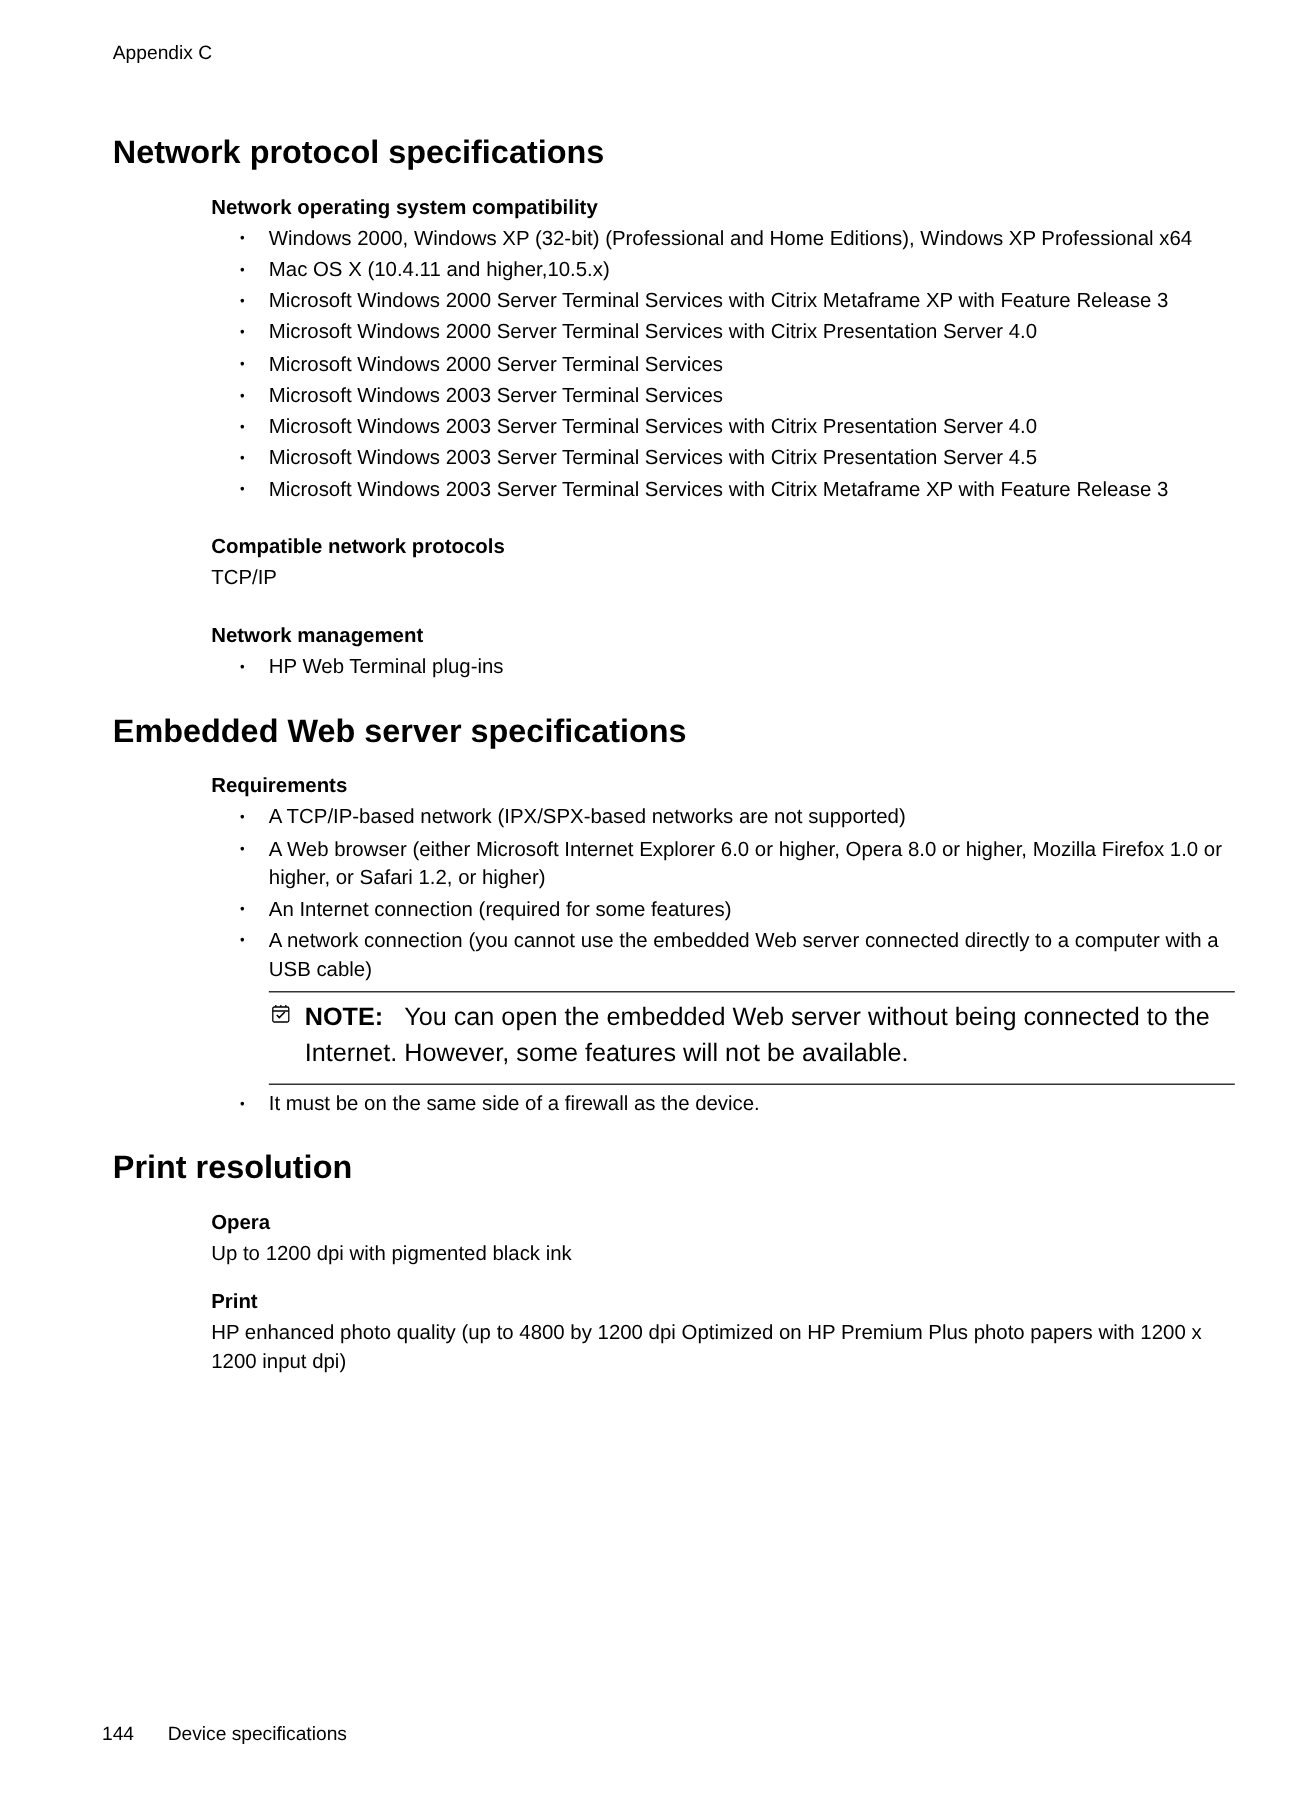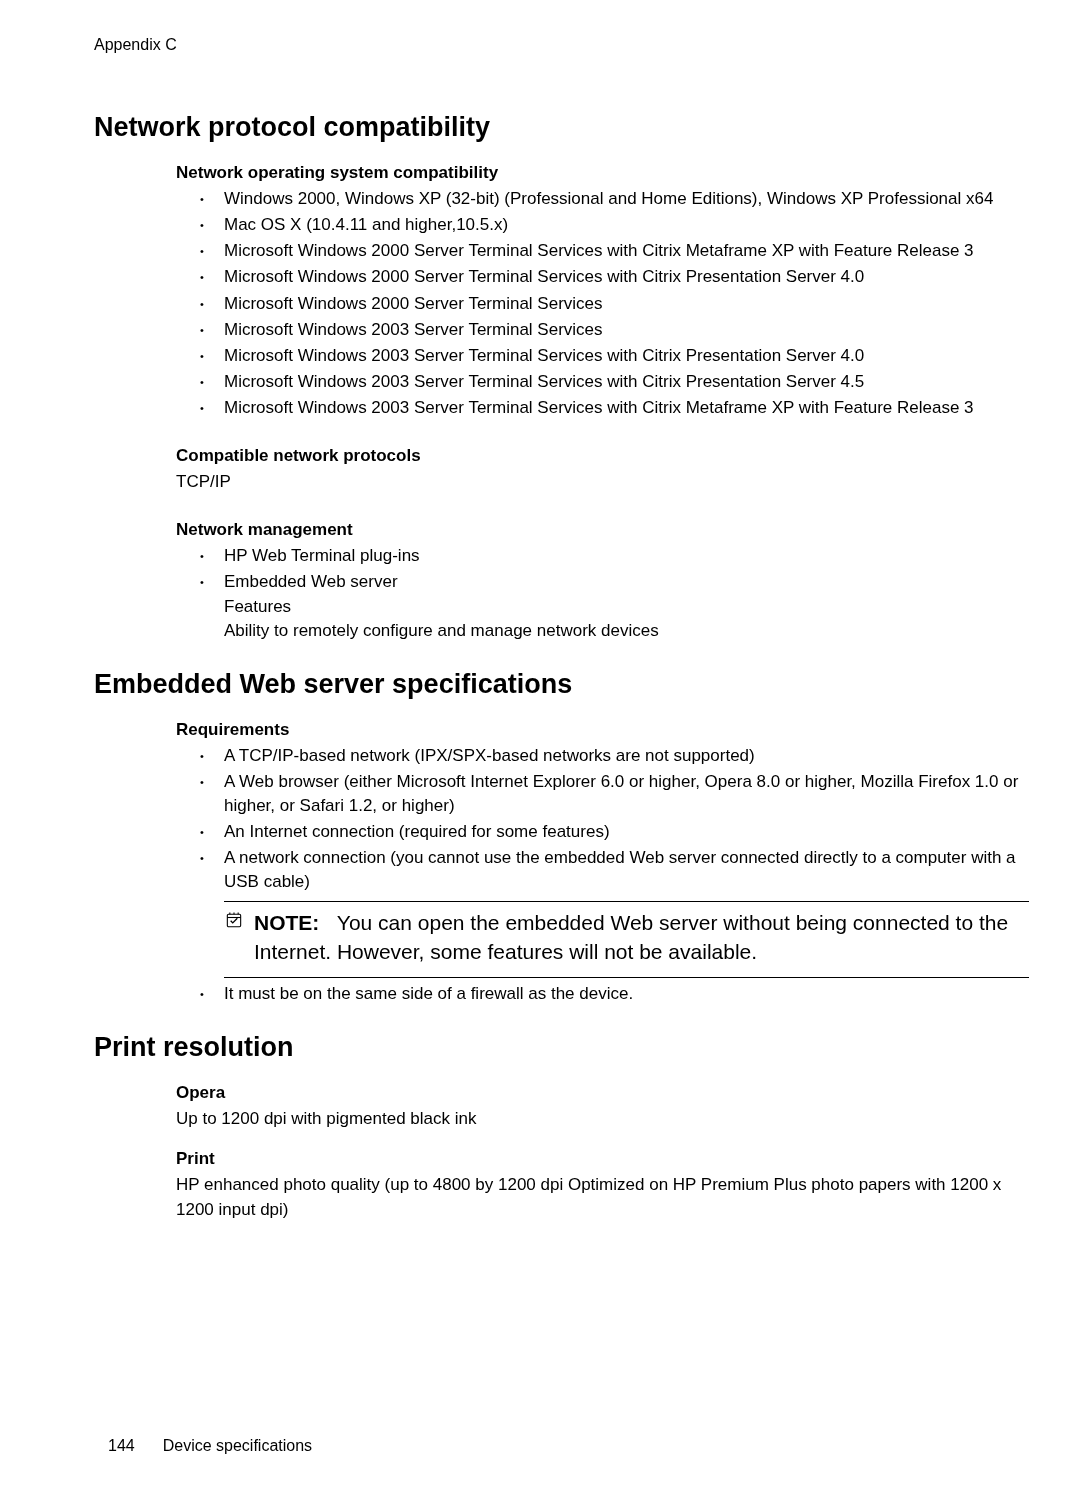--- a/index.html
+++ b/index.html
@@ -88,35 +88,35 @@
     .note-text {
       font-size: 21px;
       line-height: 1.42;
     }
     .note-label {
       font-weight: bold;
     }
     .footer {
       position: absolute;
       bottom: 40px;
-      left: 108px;
+      left: 85px;
       font-size: 16px;
       display: flex;
       gap: 28px;
       align-items: center;
     }
   </style>
 </head>
 <body>
 
 <div class="page">
 
   <div class="appendix">Appendix C</div>
 
-  <div class="h1">Network protocol compatibility</div>
+  <div class="h1">Network protocol specifications</div>
 
   <div class="sub-block">
     <div class="sub-heading">Network operating system compatibility</div>
     <ul class="bullets">
       <li>Windows 2000, Windows XP (32-bit) (Professional and Home Editions), Windows XP Professional x64</li>
       <li>Mac OS X (10.4.11 and higher,10.5.x)</li>
       <li>Microsoft Windows 2000 Server Terminal Services with Citrix Metaframe XP with Feature Release 3</li>
       <li>Microsoft Windows 2000 Server Terminal Services with Citrix Presentation Server 4.0</li>
       <li>Microsoft Windows 2000 Server Terminal Services</li>
       <li>Microsoft Windows 2003 Server Terminal Services</li>
@@ -128,27 +128,20 @@
 
   <div class="sub-block">
     <div class="sub-heading">Compatible network protocols</div>
     <div class="plain-line">TCP/IP</div>
   </div>
 
   <div class="sub-block">
     <div class="sub-heading">Network management</div>
     <ul class="bullets">
       <li>HP Web Terminal plug-ins</li>
-      <li>
-        <span>Embedded Web server</span>
-        <div class="nested">
-          <div class="plain-line">Features</div>
-          <div class="plain-line">Ability to remotely configure and manage network devices</div>
-        </div>
-      </li>
     </ul>
   </div>
 
   <div class="h1">Embedded Web server specifications</div>
 
   <div class="sub-block">
     <div class="sub-heading">Requirements</div>
     <ul class="bullets">
       <li>A TCP/IP-based network (IPX/SPX-based networks are not supported)</li>
       <li>A Web browser (either Microsoft Internet Explorer 6.0 or higher, Opera 8.0 or higher, Mozilla Firefox 1.0 or higher, or Safari 1.2, or higher)</li>

